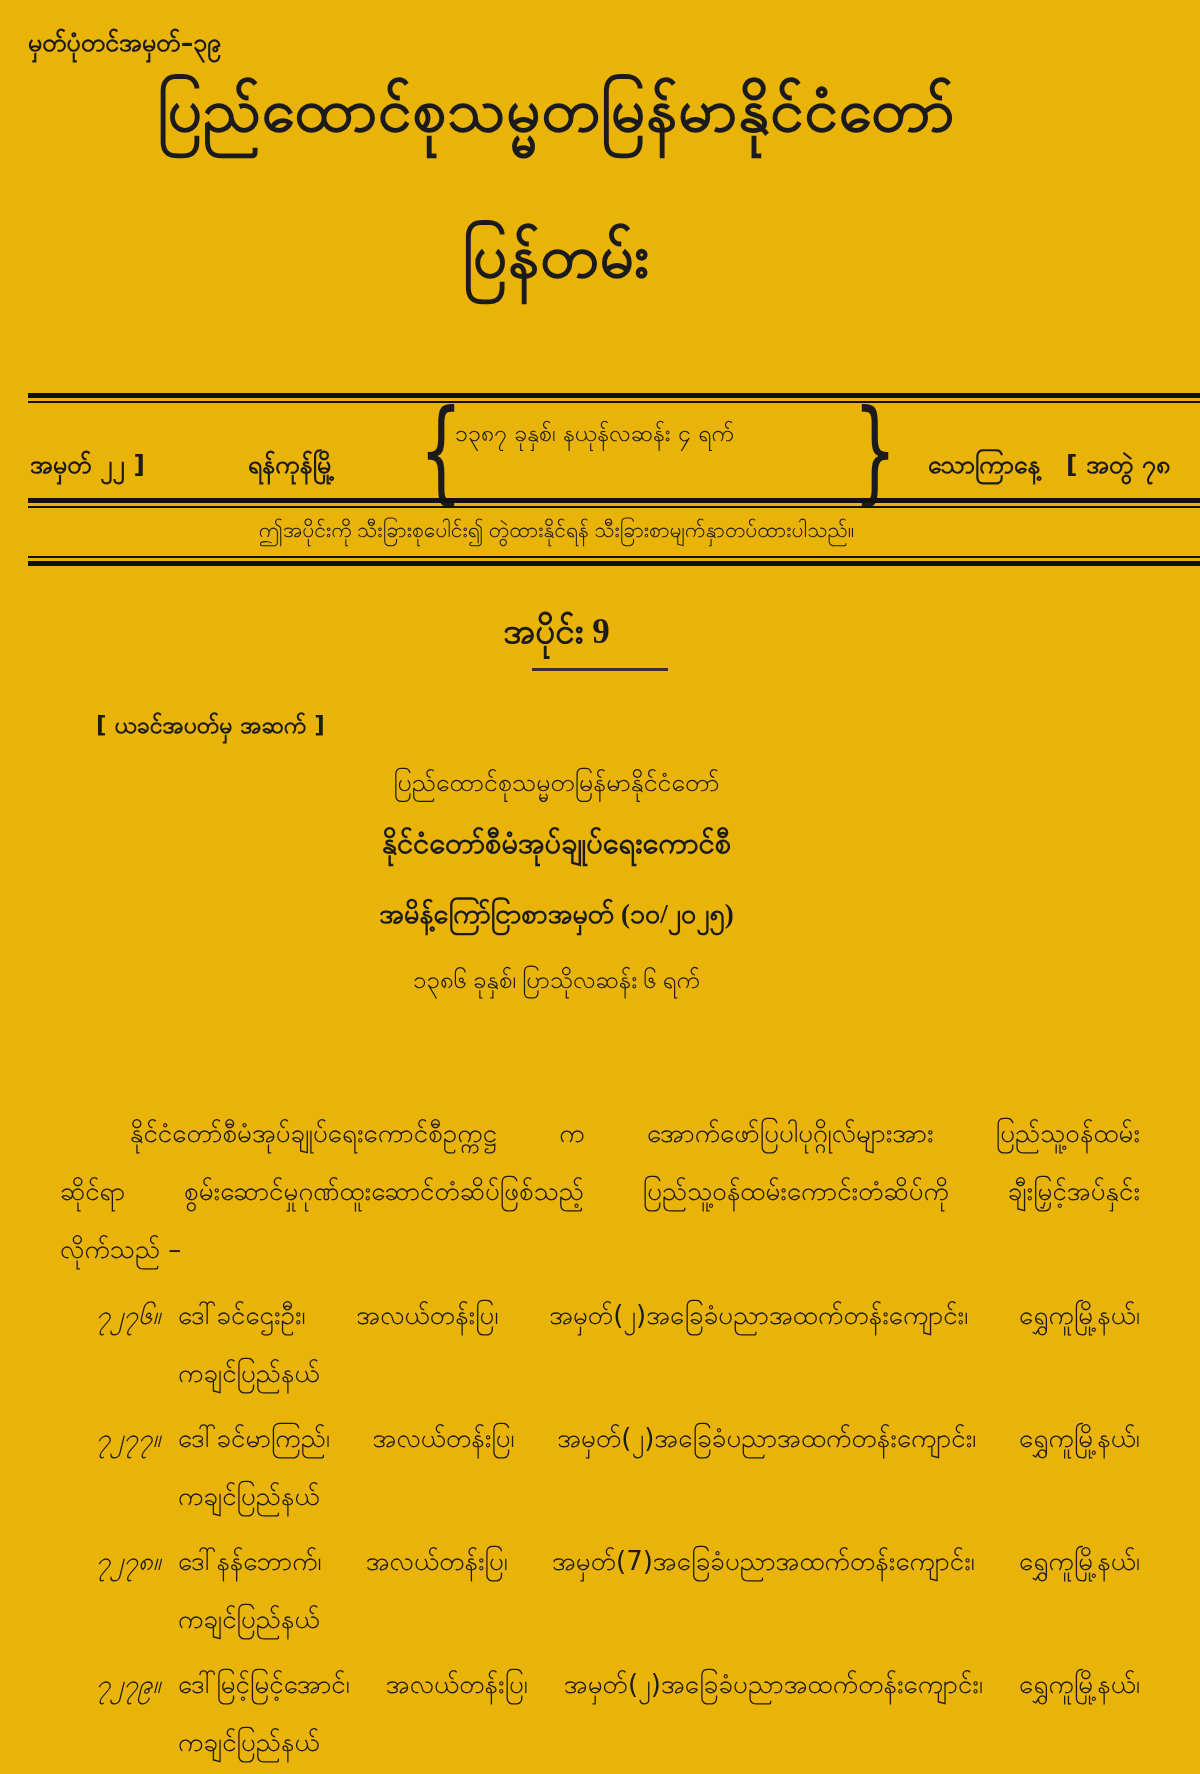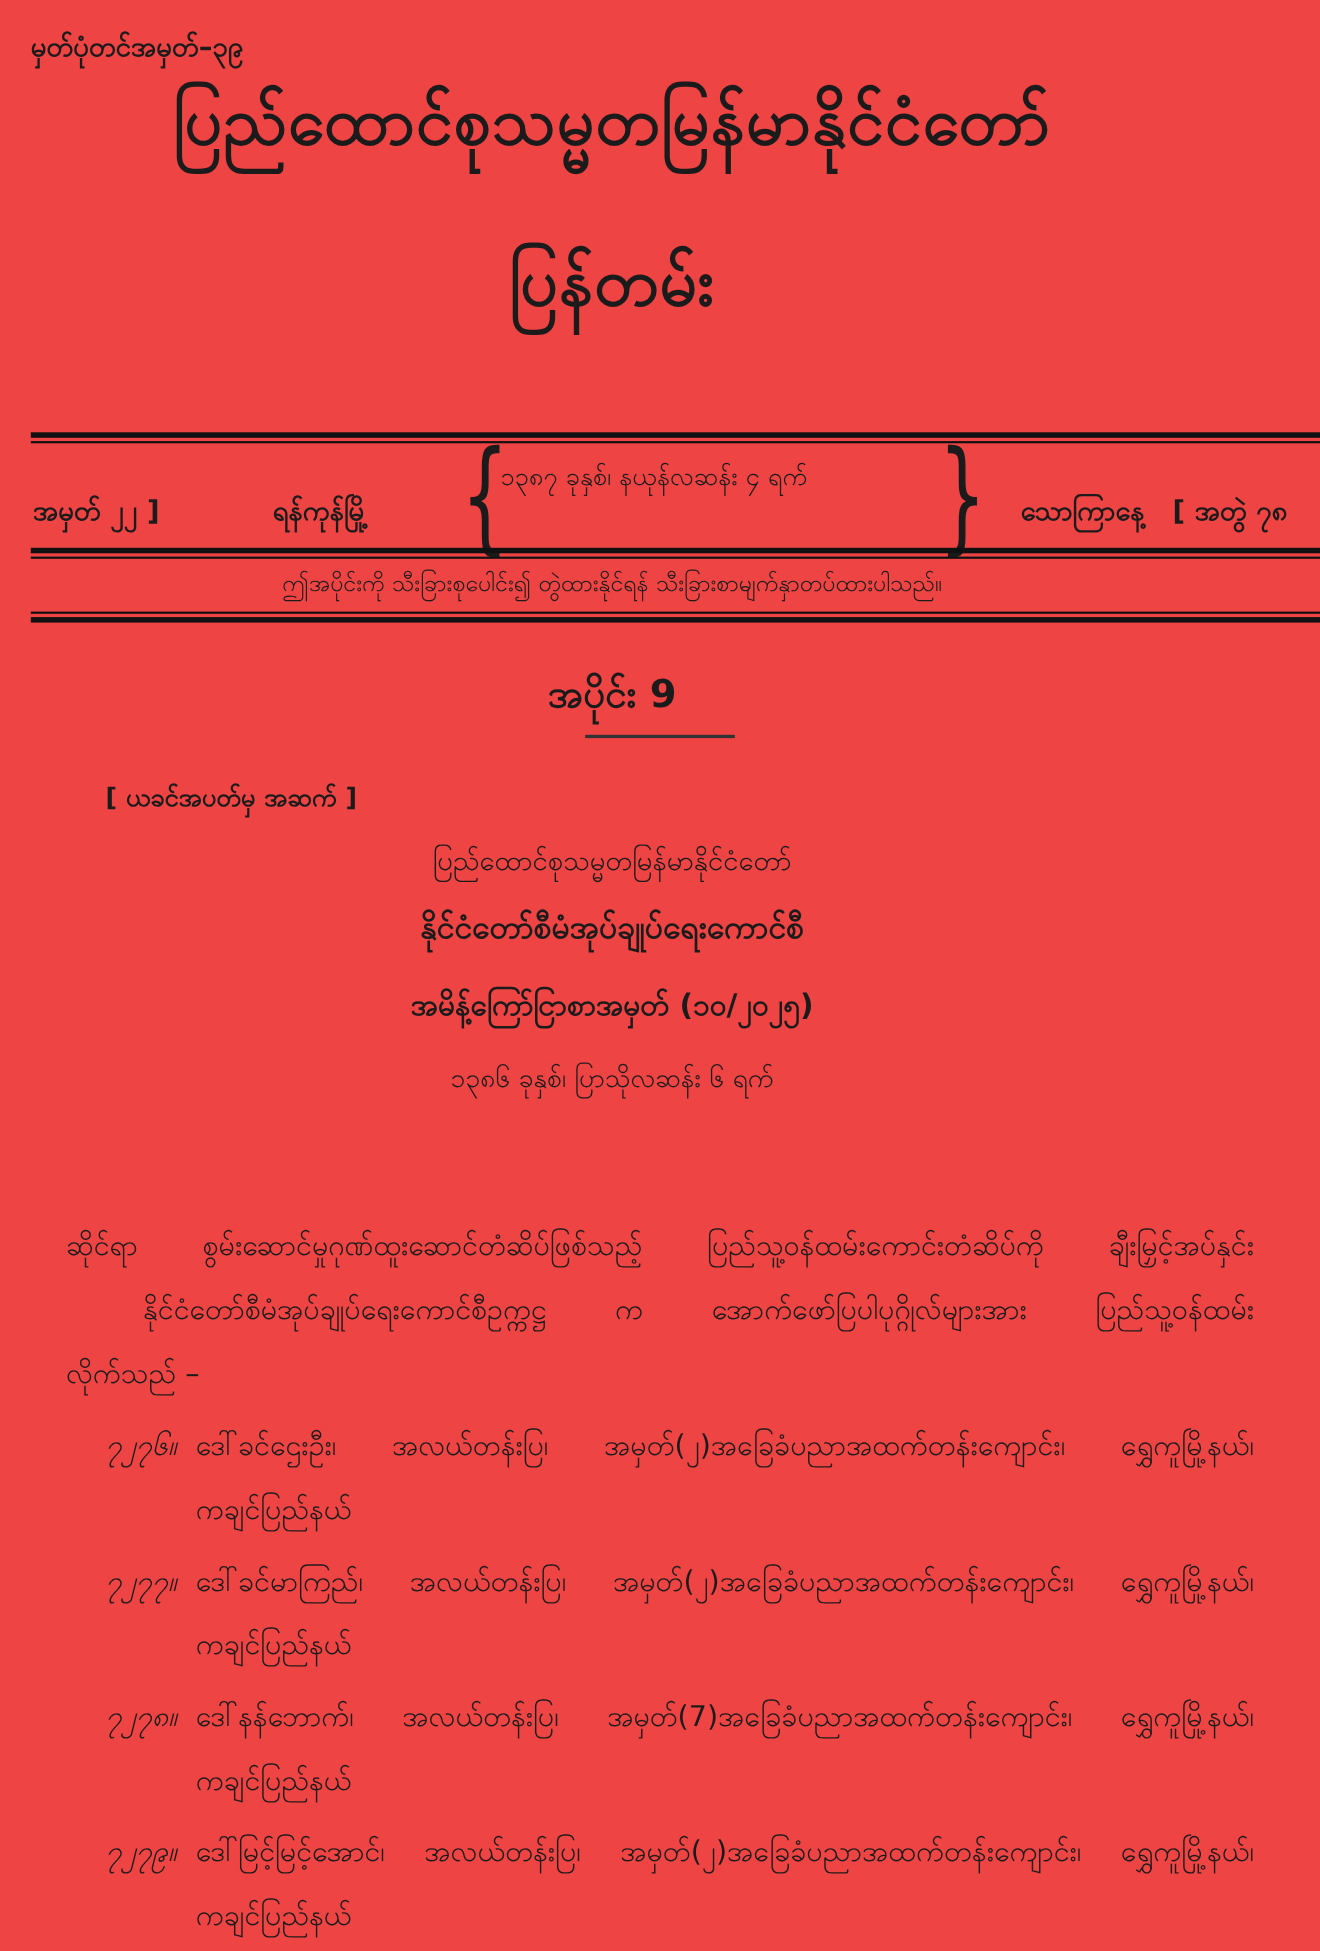--- a/index.html
+++ b/index.html
@@ -1,26 +1,26 @@
 <!DOCTYPE html>
 <html><head>
 <meta charset="utf-8">
 <style>
   html,body{margin:0;padding:0;background:#e8e8e8;}
   .page{
     position:relative;
     width:1200px;height:1774px;
     margin:0 auto;
-    background:#ef4444;
+    background:#eab308;
     color:#1b1b1b;
     font-family:"DejaVu Sans", sans-serif;
     overflow:hidden;
   }
   .abs{position:absolute;}
-  .center{left:0;width:1113px;text-align:center;}
+  .center{left:0;width:1113px;text-align:center;font-family:Liberation Serif, serif;}
 
   
   .reg{left:28px;top:26px;font-size:25px;font-weight:600;}
 
   
   .title{font-weight:bold;font-size:60px;letter-spacing:1px;}
   .title1{top:72px;}
   .title2{top:218px;}
 
   
@@ -98,22 +98,22 @@
   <div class="abs part-underline"></div>
 
   <div class="abs continuation">[ ယခင်အပတ်မှ အဆက် ]</div>
 
   <div class="abs center ctr-line l-state">ပြည်ထောင်စုသမ္မတမြန်မာနိုင်ငံတော်</div>
   <div class="abs center ctr-line l-council">နိုင်ငံတော်စီမံအုပ်ချုပ်ရေးကောင်စီ</div>
   <div class="abs center ctr-line l-order">အမိန့်ကြော်ငြာစာအမှတ် (၁၀/၂၀၂၅)</div>
   <div class="abs center ctr-line l-date1">၁၃၈၆ ခုနှစ်၊ ပြာသိုလဆန်း ၆ ရက်</div>
 
   <div class="abs body-block">
+    <div class="jline indent">နိုင်ငံတော်စီမံအုပ်ချုပ်ရေးကောင်စီဥက္ကဋ္ဌ က အောက်ဖော်ပြပါပုဂ္ဂိုလ်များအား ပြည်သူ့ဝန်ထမ်း</div>
     <div class="jline">ဆိုင်ရာ စွမ်းဆောင်မှုဂုဏ်ထူးဆောင်တံဆိပ်ဖြစ်သည့် ပြည်သူ့ဝန်ထမ်းကောင်းတံဆိပ်ကို ချီးမြှင့်အပ်နှင်း</div>
-    <div class="jline indent">နိုင်ငံတော်စီမံအုပ်ချုပ်ရေးကောင်စီဥက္ကဋ္ဌ က အောက်ဖော်ပြပါပုဂ္ဂိုလ်များအား ပြည်သူ့ဝန်ထမ်း</div>
     <div>လိုက်သည် –</div>
   </div>
 
   <div class="abs list-block">
 
     <div class="list-item">
       <span class="item-no">၇၂၇၆။</span>
       <div class="item-text">
         <div class="jline">ဒေါ်ခင်ဌေးဦး၊ အလယ်တန်းပြ၊ အမှတ်(၂)အခြေခံပညာအထက်တန်းကျောင်း၊ ရွှေကူမြို့နယ်၊</div>
         <div>ကချင်ပြည်နယ်</div>

